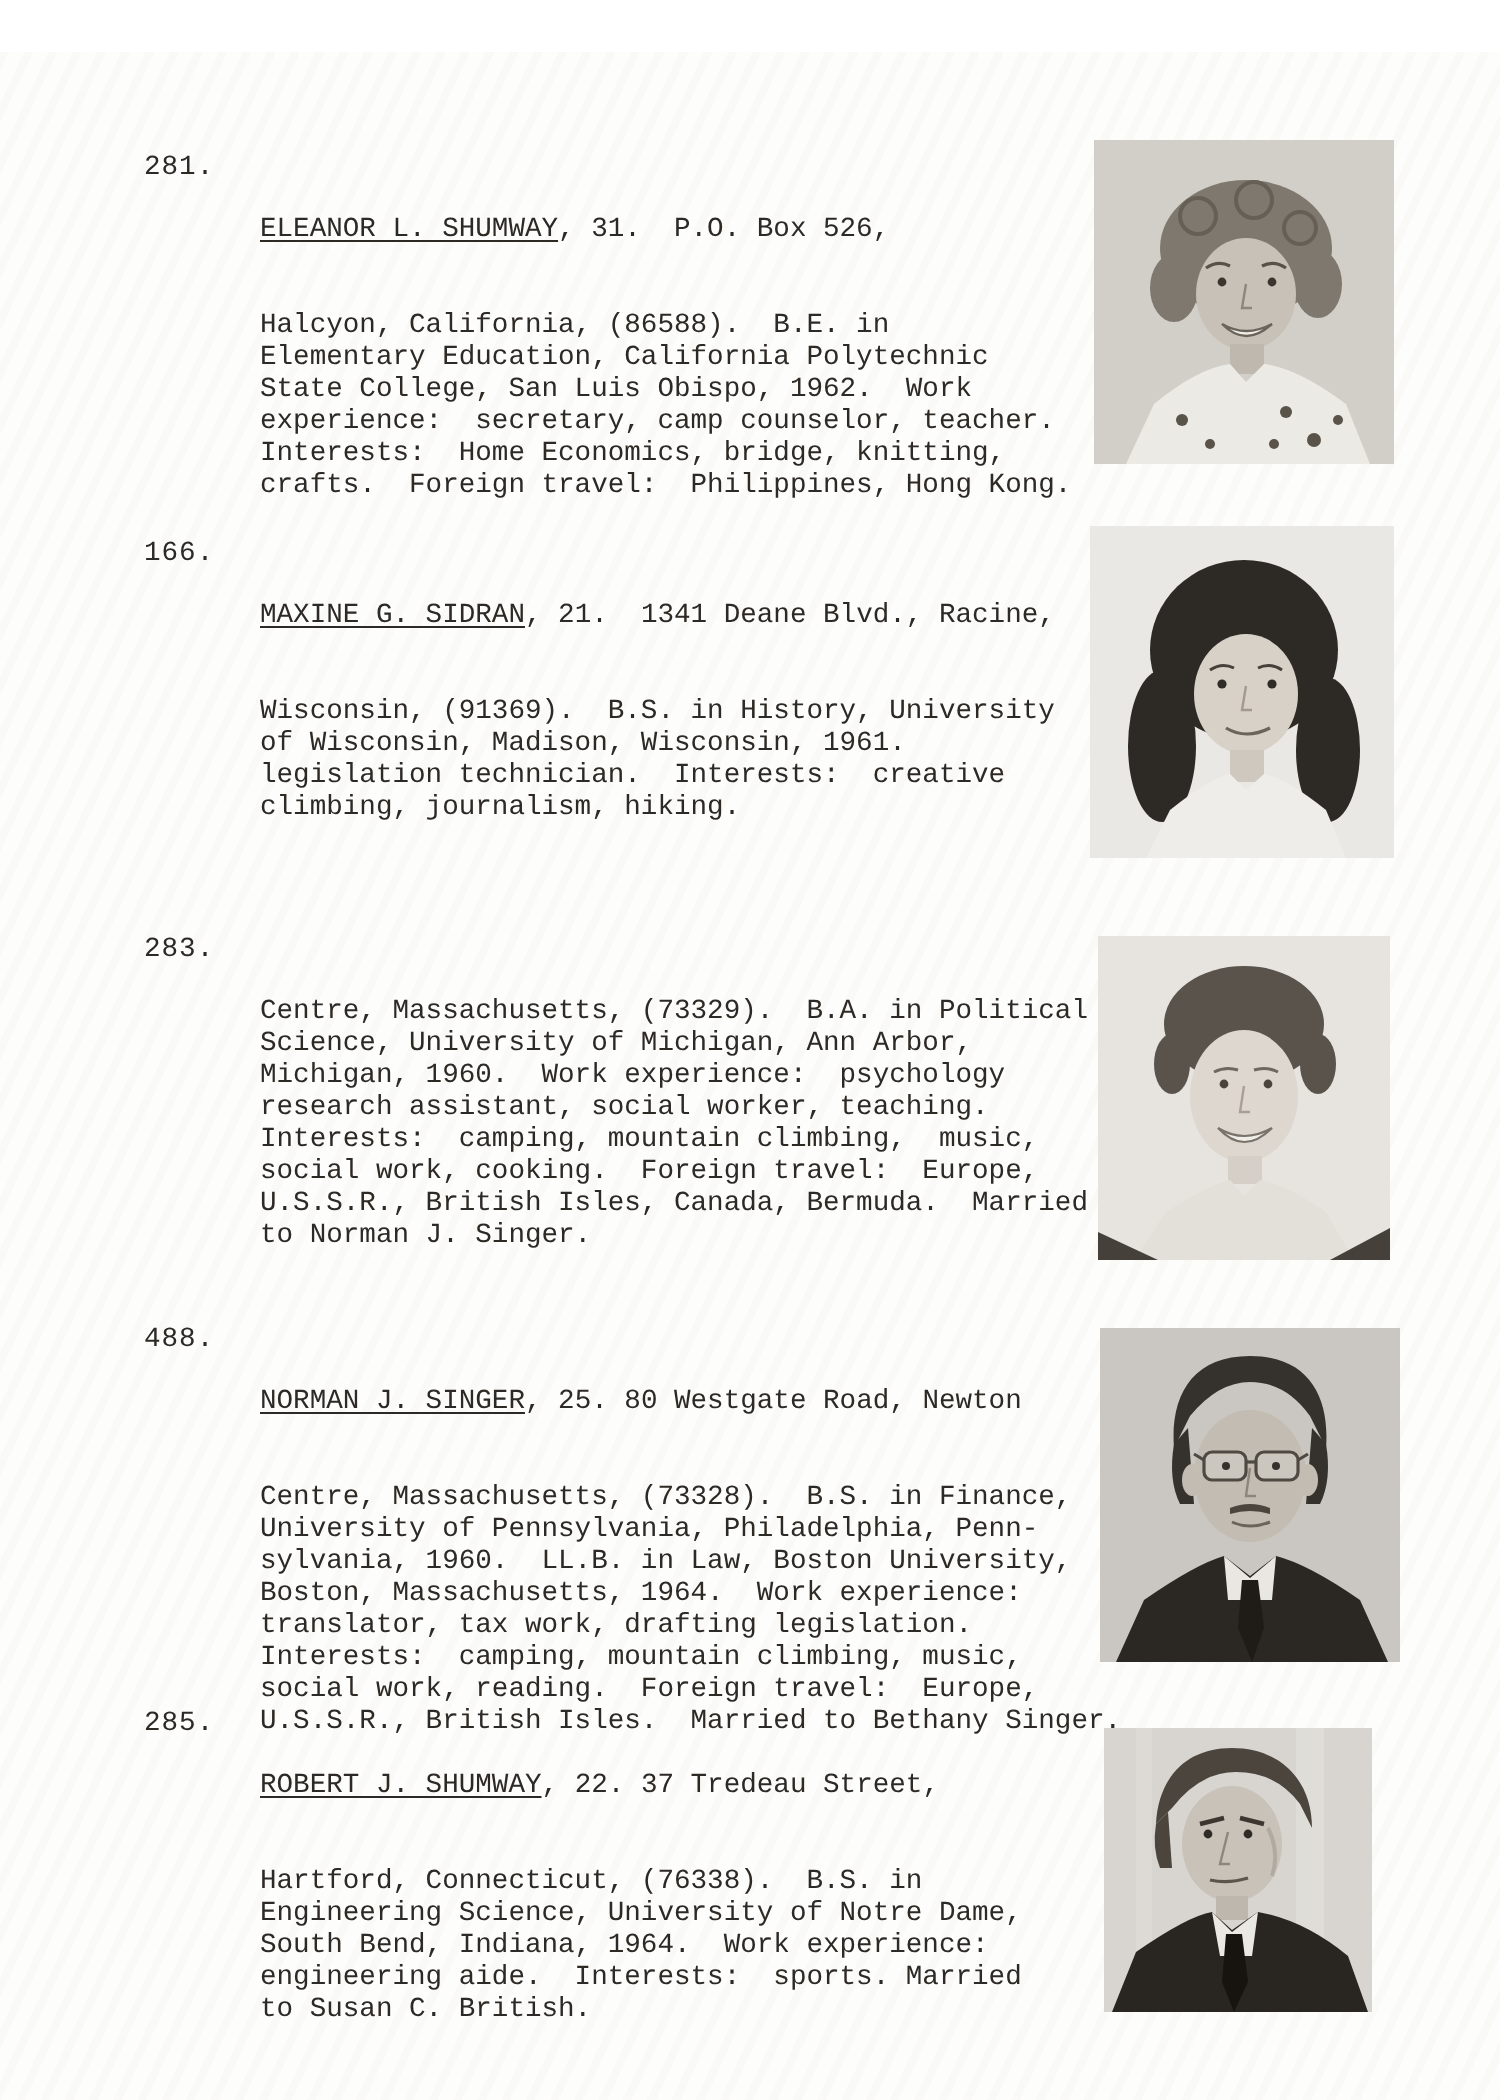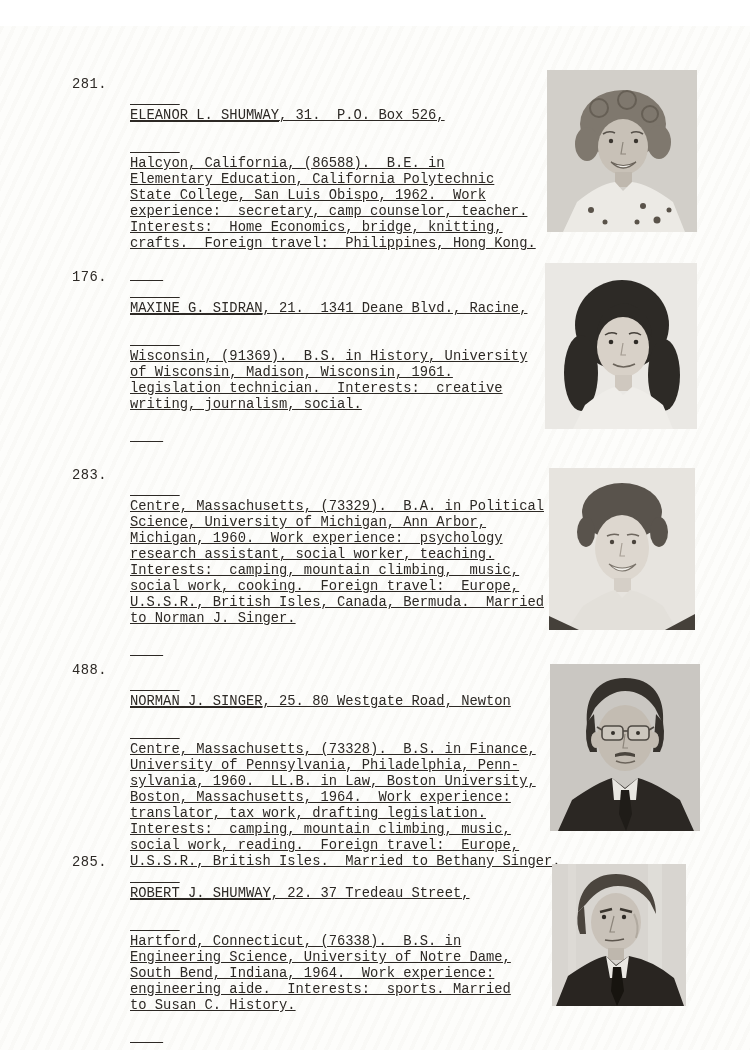--- a/index.html
+++ b/index.html
@@ -4,21 +4,21 @@
 <style>
   html,body{margin:0;padding:0;background:#ffffff;}
   .page{
     position:relative;width:750px;height:1050px;background:#fdfdfb;overflow:hidden;
     font-family:"Liberation Mono","DejaVu Sans Mono",monospace;color:#2d2925;
     background-image:repeating-linear-gradient(115deg, rgba(205,200,188,0.07) 0 4px, rgba(255,255,255,0) 4px 11px);
     margin-top:26px;
   }
   .entry{position:absolute;left:0;width:750px;}
   .num{position:absolute;left:72px;top:1px;font-size:13.8px;line-height:16px;letter-spacing:.5px;}
-  .bio{position:absolute;left:130px;top:0;font-size:13.8px;line-height:16px;white-space:pre;text-decoration:underline;}
+  .bio{position:absolute;left:130px;top:0;font-size:13.8px;line-height:16px;white-space:pre;}
   .bio-line{height:16px;white-space:pre;}
   .name{text-decoration:underline;text-underline-offset:2px;}
   .photo{position:absolute;overflow:hidden;background:#d5d2cd;}
   .photo svg{display:block;}
 </style>
 </head>
 <body>
 
 <div class="page">
 
@@ -51,24 +51,24 @@
       <circle cx="44" cy="140" r="3" fill="#5a534a"></circle>
       <circle cx="58" cy="152" r="2.5" fill="#5a534a"></circle>
       <circle cx="96" cy="136" r="3" fill="#5a534a"></circle>
       <circle cx="110" cy="150" r="3.5" fill="#5a534a"></circle>
       <circle cx="122" cy="140" r="2.5" fill="#5a534a"></circle>
       <circle cx="90" cy="152" r="2.5" fill="#5a534a"></circle>
     </svg>
   </div>
 
   <div class="entry" style="top:243px">
-    <div class="num">176.</div>
+    <div class="num">166.</div>
     <div class="bio">
       <div class="bio-line"><span class="name">MAXINE G. SIDRAN</span><span>, 21.  1341 Deane Blvd., Racine,</span></div>
-      <div><div class="bio-line">Wisconsin, (91369).  B.S. in History, University</div><div class="bio-line">of Wisconsin, Madison, Wisconsin, 1961.</div><div class="bio-line">legislation technician.  Interests:  creative</div><div class="bio-line">writing, journalism, social.</div></div>
+      <div><div class="bio-line">Wisconsin, (91369).  B.S. in History, University</div><div class="bio-line">of Wisconsin, Madison, Wisconsin, 1961.</div><div class="bio-line">legislation technician.  Interests:  creative</div><div class="bio-line">climbing, journalism, hiking.</div></div>
     </div>
   </div>
   <div class="photo" style="left:545px;top:237px;width:152px;height:166px">
     <svg width="152" height="166" viewBox="0 0 152 166" xmlns="http://www.w3.org/2000/svg">
       <rect width="152" height="166" fill="#eae8e4"></rect>
       <ellipse cx="77" cy="62" rx="47" ry="45" fill="#2d2a26"></ellipse>
       <ellipse cx="36" cy="110" rx="17" ry="38" fill="#2d2a26"></ellipse>
       <ellipse cx="119" cy="112" rx="16" ry="36" fill="#2d2a26"></ellipse>
       <ellipse cx="78" cy="84" rx="26" ry="30" fill="#d8d1c8"></ellipse>
       <path d="M52,70 Q54,44 80,40 Q106,46 107,74 Q96,52 78,52 Q60,55 52,70 Z" fill="#2d2a26"></path>
@@ -138,21 +138,21 @@
       <path d="M8,167 L22,136 Q48,118 62,114 L75,124 L88,114 Q104,118 130,136 L144,167 Z" fill="#2b2723"></path>
       <path d="M62,114 L75,125 L88,114 L86,136 L64,136 Z" fill="#e9e7e2"></path>
       <path d="M71,126 L79,126 L82,150 L76,167 L69,150 Z" fill="#1f1c18"></path>
     </svg>
   </div>
 
   <div class="entry" style="top:828px">
     <div class="num">285.</div>
     <div class="bio">
       <div class="bio-line"><span class="name">ROBERT J. SHUMWAY</span><span>, 22. 37 Tredeau Street,</span></div>
-      <div><div class="bio-line">Hartford, Connecticut, (76338).  B.S. in</div><div class="bio-line">Engineering Science, University of Notre Dame,</div><div class="bio-line">South Bend, Indiana, 1964.  Work experience:</div><div class="bio-line">engineering aide.  Interests:  sports. Married</div><div class="bio-line">to Susan C. History.</div></div>
+      <div><div class="bio-line">Hartford, Connecticut, (76338).  B.S. in</div><div class="bio-line">Engineering Science, University of Notre Dame,</div><div class="bio-line">South Bend, Indiana, 1964.  Work experience:</div><div class="bio-line">engineering aide.  Interests:  sports. Married</div><div class="bio-line">to Susan C. British.</div></div>
     </div>
   </div>
   <div class="photo" style="left:552px;top:838px;width:134px;height:142px">
     <svg width="134" height="142" viewBox="0 0 134 142" xmlns="http://www.w3.org/2000/svg">
       <rect width="134" height="142" fill="#d8d5d0"></rect>
       <rect x="96" y="0" width="14" height="142" fill="#e1ded9" opacity="0.8"></rect>
       <rect x="16" y="0" width="8" height="142" fill="#e1ded9" opacity="0.6"></rect>
       <path d="M64,10 C40,10 27,26 26,48 L34,40 Q48,22 66,22 Q86,22 98,38 L104,50 C104,26 88,10 64,10 Z" fill="#4b453e"></path>
       <path d="M26,48 Q24,60 28,70 L34,70 L32,42 Z" fill="#4b453e"></path>
       <ellipse cx="64" cy="58" rx="25" ry="29" fill="#c9c2b9"></ellipse>

